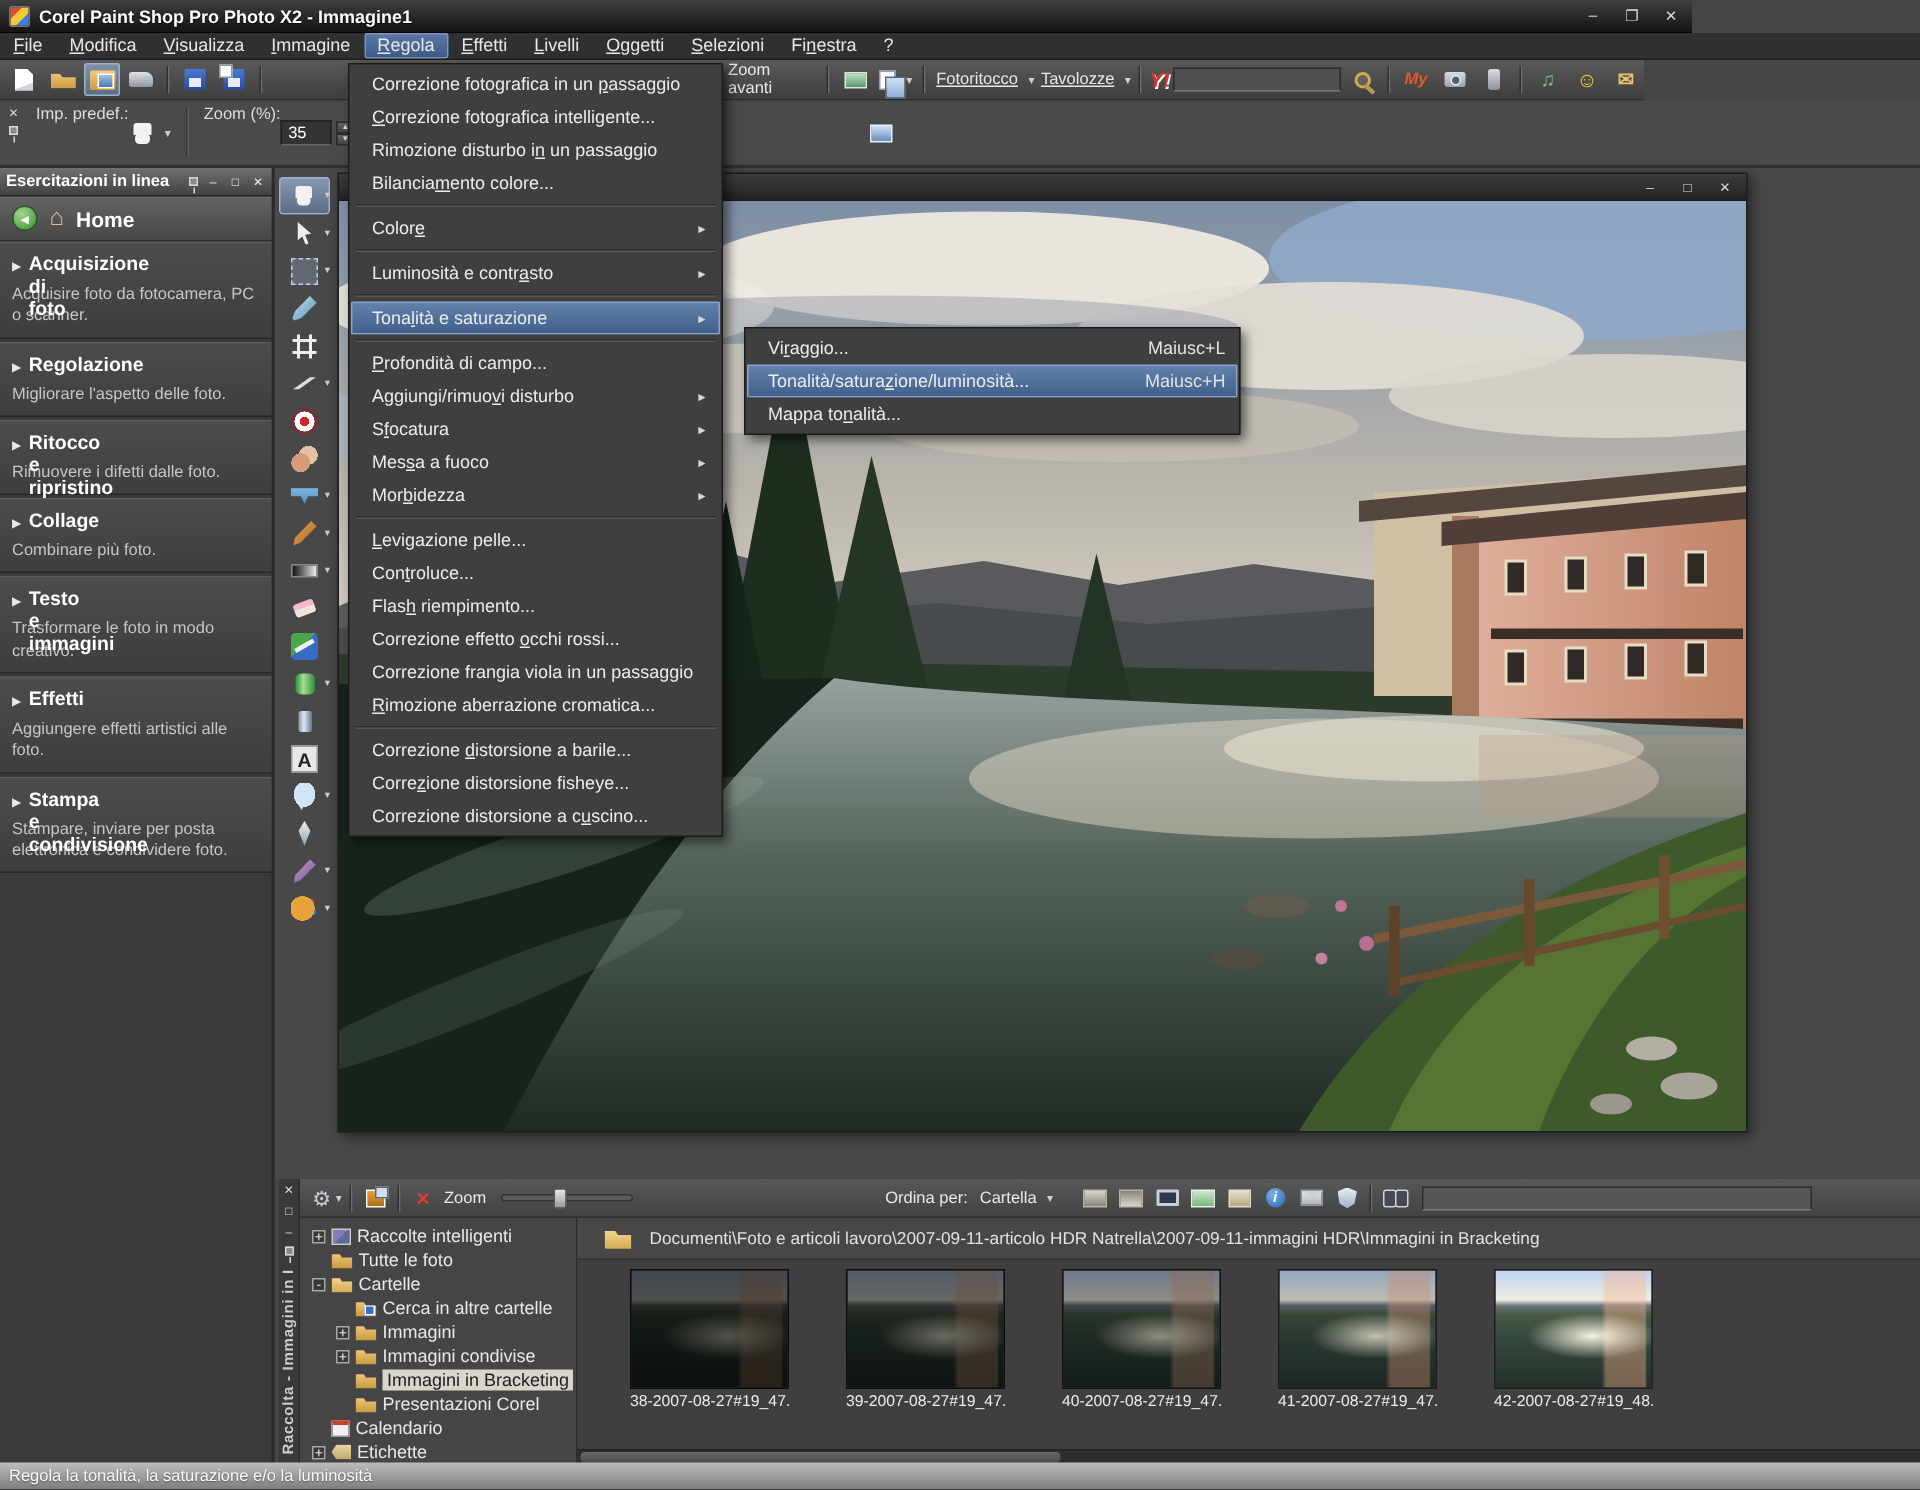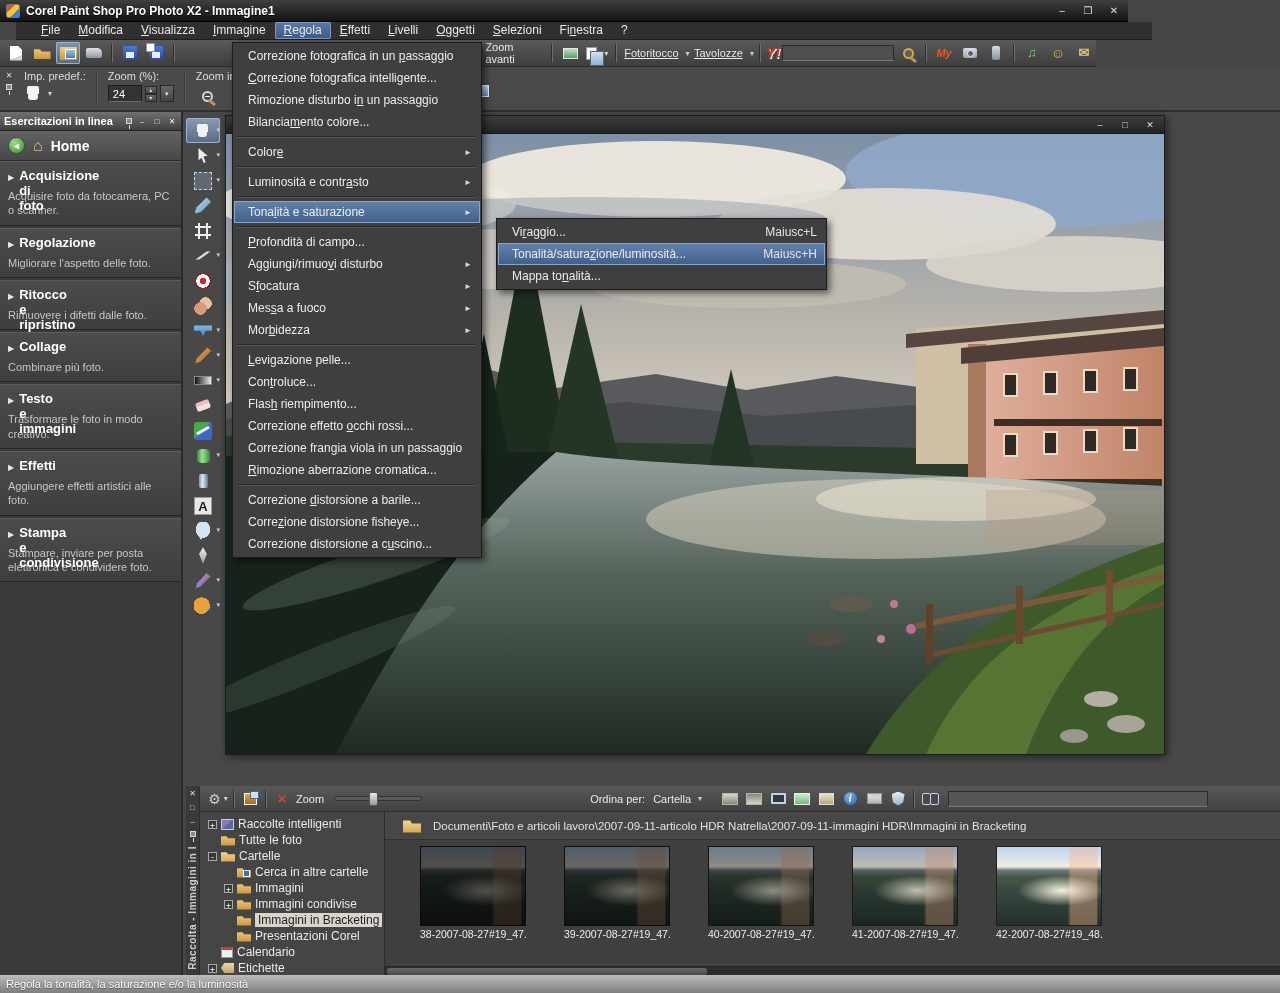--- a/index.html
+++ b/index.html
@@ -6,21 +6,21 @@
 *{box-sizing:border-box;font-family:"Liberation Sans",sans-serif}
 #app{position:relative;width:1280px;height:993px;overflow:hidden;background:#454545;color:#e8e8e8}
 u{text-decoration:underline}
 
 #titlebar{position:absolute;left:0;top:0;width:1128px;height:22px;background:linear-gradient(#3f3f3f,#141414);display:flex;align-items:center;padding:0 6px;border-bottom:1px solid #000}
 .appico{width:14px;height:14px;border-radius:2px;background:linear-gradient(135deg,#e84a30 0 33%,#f4c832 33% 66%,#3a7ce8 66%);border:1px solid #777}
 #titlebar .ttl{font-size:12px;font-weight:bold;color:#fff;margin-left:6px;text-shadow:0 1px 1px #000}
 .wbtns{margin-left:auto;display:flex;gap:10px}
 .wbtn{font-size:10px;color:#ddd;width:16px;text-align:center;cursor:default}
 
-#menubar{position:absolute;left:16px;top:22px;width:1136px;height:18px;background:#303030;border-bottom:1px solid #1e1e1e;display:flex;align-items:center;font-size:12px;padding-left:16px}
+#menubar{position:absolute;left:0;top:22px;width:1280px;height:18px;background:#303030;border-bottom:1px solid #1e1e1e;display:flex;align-items:center;font-size:12px;padding-left:0}
 .mitem{padding:1px 9px 2px;color:#e8e8e8;border-radius:2px}
 .mitem.active{background:linear-gradient(#5b79a4,#3c5a85);box-shadow:inset 0 0 0 1px #7e96ba}
 
 #tb1{position:absolute;left:0;top:40px;width:1096px;height:27px;background:linear-gradient(#5a5a5a,#3e3e3e);border-bottom:1px solid #2b2b2b;display:flex;align-items:center;padding-left:4px;gap:2px}
 .tbtn{min-width:24px;height:22px;display:flex;align-items:center;justify-content:center;border-radius:2px;padding:0 2px}
 .tbtn.active{background:linear-gradient(#8292a8,#5a6a82);box-shadow:inset 0 0 0 1px #9ab0cc}
 .vsep{width:2px;height:18px;background:#2e2e2e;border-right:1px solid #6f6f6f;margin:0 3px}
 .tblabel{font-size:11px;color:#e8e8e8;margin:0 4px 0 2px}
 .da{font-size:8px;color:#d0d0d0;margin-left:3px}
 .ybox{width:112px;height:16px;background:#4f4f4f;border:1px solid #2a2a2a;border-bottom-color:#777;color:#eee;font-size:11px;padding:0 3px}
@@ -51,21 +51,21 @@
 .gi-my{color:#e85a20;font-size:11px;font-style:italic}
 .gi-music{color:#7cc47f;font-size:13px}
 .gi-smiley{color:#f4c832;font-size:14px}
 .gi-mail{color:#e8c26a;font-size:13px}
 
 #tb2{position:absolute;left:0;top:67px;width:1280px;height:45px;background:#4a4a4a;border-bottom:2px solid #303030;display:flex;align-items:stretch;padding:2px 0 3px 2px}
 .tb2close{display:flex;flex-direction:column;align-items:center;gap:4px;width:14px;padding-top:2px}
 .tb2close .wbtn{font-size:8px;width:10px}
 .pin{display:inline-block;width:6px;height:6px;border:1px solid #d8d8d8;background:#888;position:relative}
 .pin::after{content:"";position:absolute;left:2px;top:6px;width:1px;height:4px;background:#d8d8d8}
-.tb2grp{display:flex;flex-direction:column;padding:1px 8px 0 8px}
+.tb2grp{display:flex;padding:1px 8px 0 8px}
 .tb2lbl{font-size:11px;color:#ddd;margin-bottom:3px;white-space:nowrap}
 .tb2row{display:flex;align-items:center;gap:3px}
 .handico{width:18px;height:16px;position:relative}
 .handico::before{content:"";position:absolute;left:3px;top:1px;width:12px;height:8px;background:#f2f2f2;border-radius:2px 2px 0 0}
 .handico::after{content:"";position:absolute;left:4px;top:8px;width:10px;height:7px;background:#f2f2f2;border-radius:3px}
 .spinbox{width:34px;height:17px;background:#333;border:1px solid #1f1f1f;border-bottom-color:#6a6a6a;color:#fff;font-size:11px;line-height:16px;padding-left:4px}
 .spincol{display:flex;flex-direction:column;font-size:6px;color:#ddd;line-height:7px}
 .spinbtn{width:12px;height:8px;background:linear-gradient(#666,#444);border:1px solid #2a2a2a;text-align:center}
 .ddbtn{width:14px;height:17px;background:linear-gradient(#666,#444);border:1px solid #2a2a2a;font-size:7px;color:#ddd;text-align:center;line-height:16px}
 .vsep2{width:2px;background:#383838;border-right:1px solid #5e5e5e;margin:2px 2px}
@@ -292,21 +292,21 @@
       <span class="tb2lbl">Imp. predef.:</span>
       <span class="tb2row">
           <span class="handico"></span>
           <span class="da">▾</span>
         </span>
     </div>
     <div class="vsep2"></div>
     <div class="tb2grp">
       <span class="tb2lbl">Zoom (%):</span>
       <span class="tb2row">
-        <span class="spinbox">24</span>
+        <span class="spinbox">35</span>
         <span class="spincol">
             <span class="spinbtn">▴</span>
             <span class="spinbtn">▾</span>
           </span>
         <span class="ddbtn">▾</span>
       </span>
     </div>
     <div class="vsep2"></div>
     <div class="tb2grp">
       <span class="tb2lbl">Zoom indietro</span>

